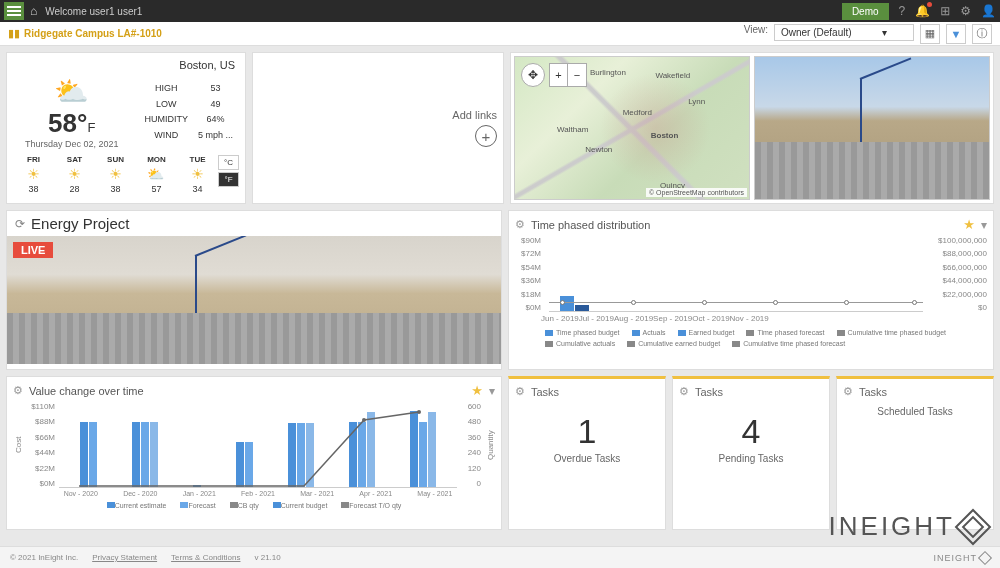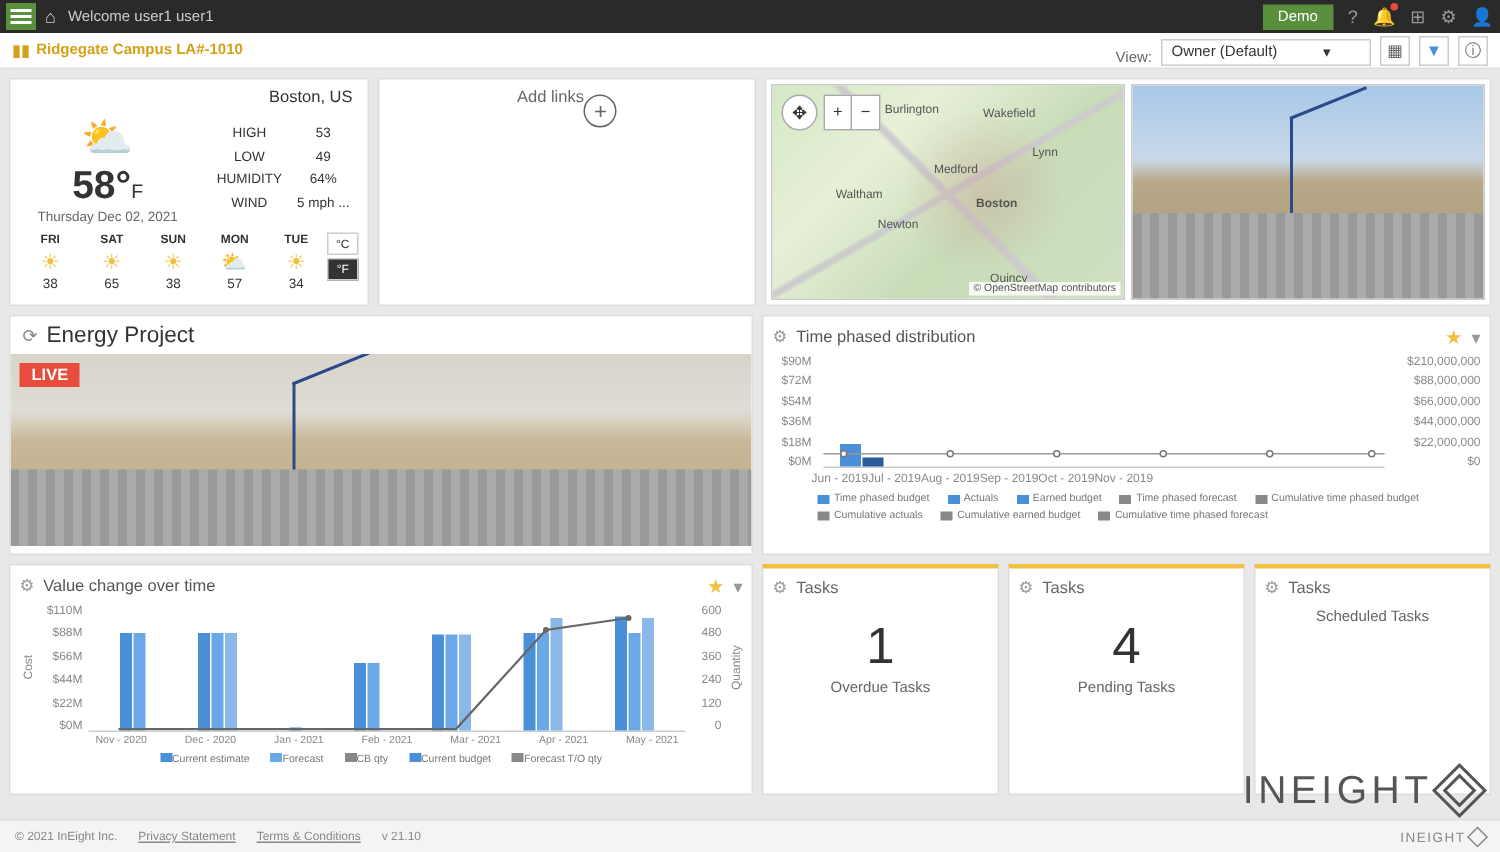--- a/index.html
+++ b/index.html
@@ -9,21 +9,21 @@
 .hamburger div{height:2px;background:#fff}
 .home-icon{margin-right:8px;font-size:12px}
 .welcome{font-size:10px}
 .topbar-right{margin-left:auto;display:flex;align-items:center;gap:10px}
 .demo-btn{background:#5a8f3e;color:#fff;padding:3px 10px;font-size:10px;border:none}
 .top-icon{color:#999;font-size:12px;position:relative}
 .notif-dot{position:absolute;top:-2px;right:-2px;width:5px;height:5px;background:#e74c3c;border-radius:50%}
 .subbar{background:#fff;height:24px;display:flex;align-items:center;padding:0 8px;border-bottom:1px solid #ddd}
 .project-name{color:#d4a017;font-size:10px;font-weight:bold}
 .bar-icon{color:#d4a017;margin-right:4px;font-size:11px}
-.subbar-right{margin-left:auto;display:flex;align-items:flex-end;gap:6px}
+.subbar-right{margin-left:auto;display:flex;align-items:flex-start;gap:6px}
 .view-label{color:#666;font-size:10px}
 .view-select{border:1px solid #ccc;padding:2px 26px 2px 6px;font-size:10px;background:#fff;min-width:140px}
 .sq-btn{width:20px;height:20px;border:1px solid #ccc;background:#fff;display:flex;align-items:center;justify-content:center;font-size:11px;color:#666}
 .grid{display:grid;grid-template-columns:240px 252px 1fr;gap:6px;padding:6px}
 .card{background:#fff;border:1px solid #ddd;padding:6px;position:relative}
 .weather{height:152px}
 .weather-loc{text-align:right;font-size:11px;font-weight:normal;padding-right:4px}
 .weather-main{display:flex;align-items:center;gap:8px;margin-top:4px}
 .weather-left{flex:1;text-align:center}
 .sun-icon{font-size:28px;color:#f0c040}
@@ -33,21 +33,21 @@
 .weather-stats{font-size:9px;text-align:center;line-height:1.5}
 .weather-stats td{padding:0 4px}
 .forecast{display:flex;gap:0;margin-top:6px;justify-content:space-between}
 .fday{text-align:center;font-size:8px;flex:1}
 .fday-name{font-weight:bold}
 .fday-icon{font-size:14px;color:#f0c040;margin:2px 0}
 .fday-temp{font-size:9px}
 .ftoggle{display:flex;flex-direction:column;gap:2px;font-size:8px}
 .ftoggle div{border:1px solid #ccc;padding:2px 5px;text-align:center}
 .ftoggle .active{background:#333;color:#fff}
-.addlinks{height:152px;display:flex;align-items:flex-start;justify-content:center;color:#666}
+.addlinks{height:152px;display:flex;flex-direction:column;align-items:flex-end;justify-content:center;color:#666}
 .plus-circle{width:22px;height:22px;border:1.5px solid #666;border-radius:50%;display:flex;align-items:center;justify-content:center;font-size:15px;margin-top:4px}
 .mapsite{height:152px;display:flex;gap:4px;padding:3px}
 .map{flex:1;background:linear-gradient(135deg,#d4e8c4 0%,#e8f0d8 30%,#c8dcb8 60%,#d0e0c0 100%);position:relative;border:1px solid #ccc;overflow:hidden}
 .map::before{content:"";position:absolute;inset:0;background-image:radial-gradient(circle at 60% 50%,rgba(200,120,120,0.25) 0%,transparent 35%),linear-gradient(45deg,transparent 48%,#ccc 49%,#ccc 50%,transparent 51%),linear-gradient(-30deg,transparent 48%,#ccc 49%,#ccc 50%,transparent 51%)}
 .map-ctrl{position:absolute;top:6px;left:6px;display:flex;gap:4px}
 .compass{width:24px;height:24px;background:#fff;border:1px solid #aaa;border-radius:50%;display:flex;align-items:center;justify-content:center;font-size:12px}
 .zoom{background:#fff;border:1px solid #aaa;display:flex}
 .zoom div{width:18px;height:22px;display:flex;align-items:center;justify-content:center;border-right:1px solid #aaa}
 .zoom div:last-child{border:none}
 .map-label{position:absolute;font-size:8px;color:#555}
@@ -169,21 +169,21 @@
     </div>
     <div class="forecast">
       <div class="fday">
           <div class="fday-name">FRI</div>
           <div class="fday-icon">☀</div>
           <div class="fday-temp">38</div>
         </div>
       <div class="fday">
           <div class="fday-name">SAT</div>
           <div class="fday-icon">☀</div>
-          <div class="fday-temp">65</div>
+          <div class="fday-temp">28</div>
         </div>
       <div class="fday">
           <div class="fday-name">SUN</div>
           <div class="fday-icon">☀</div>
           <div class="fday-temp">38</div>
         </div>
       <div class="fday">
           <div class="fday-name">MON</div>
           <div class="fday-icon">⛅</div>
           <div class="fday-temp">57</div>
@@ -267,21 +267,21 @@
         <div class="tp-bar" style="left:7%;height:8%;background:#2a5a9a"></div>
         <div class="tp-line"></div>
         <div class="tp-dot" style="left:3%"></div>
           <div class="tp-dot" style="left:22%"></div>
           <div class="tp-dot" style="left:41%"></div>
           <div class="tp-dot" style="left:60%"></div>
           <div class="tp-dot" style="left:79%"></div>
           <div class="tp-dot" style="left:97%"></div>
       </div>
       <div class="tp-yaxis tp-yaxis2">
-          <span>$210,000,000</span>
+          <span>$100,000,000</span>
           <span>$88,000,000</span>
           <span>$66,000,000</span>
           <span>$44,000,000</span>
           <span>$22,000,000</span>
           <span>$0</span>
         </div>
     </div>
     <div class="tp-xaxis">
         <span>Jun - 2019</span>
         <span>Jul - 2019</span>

